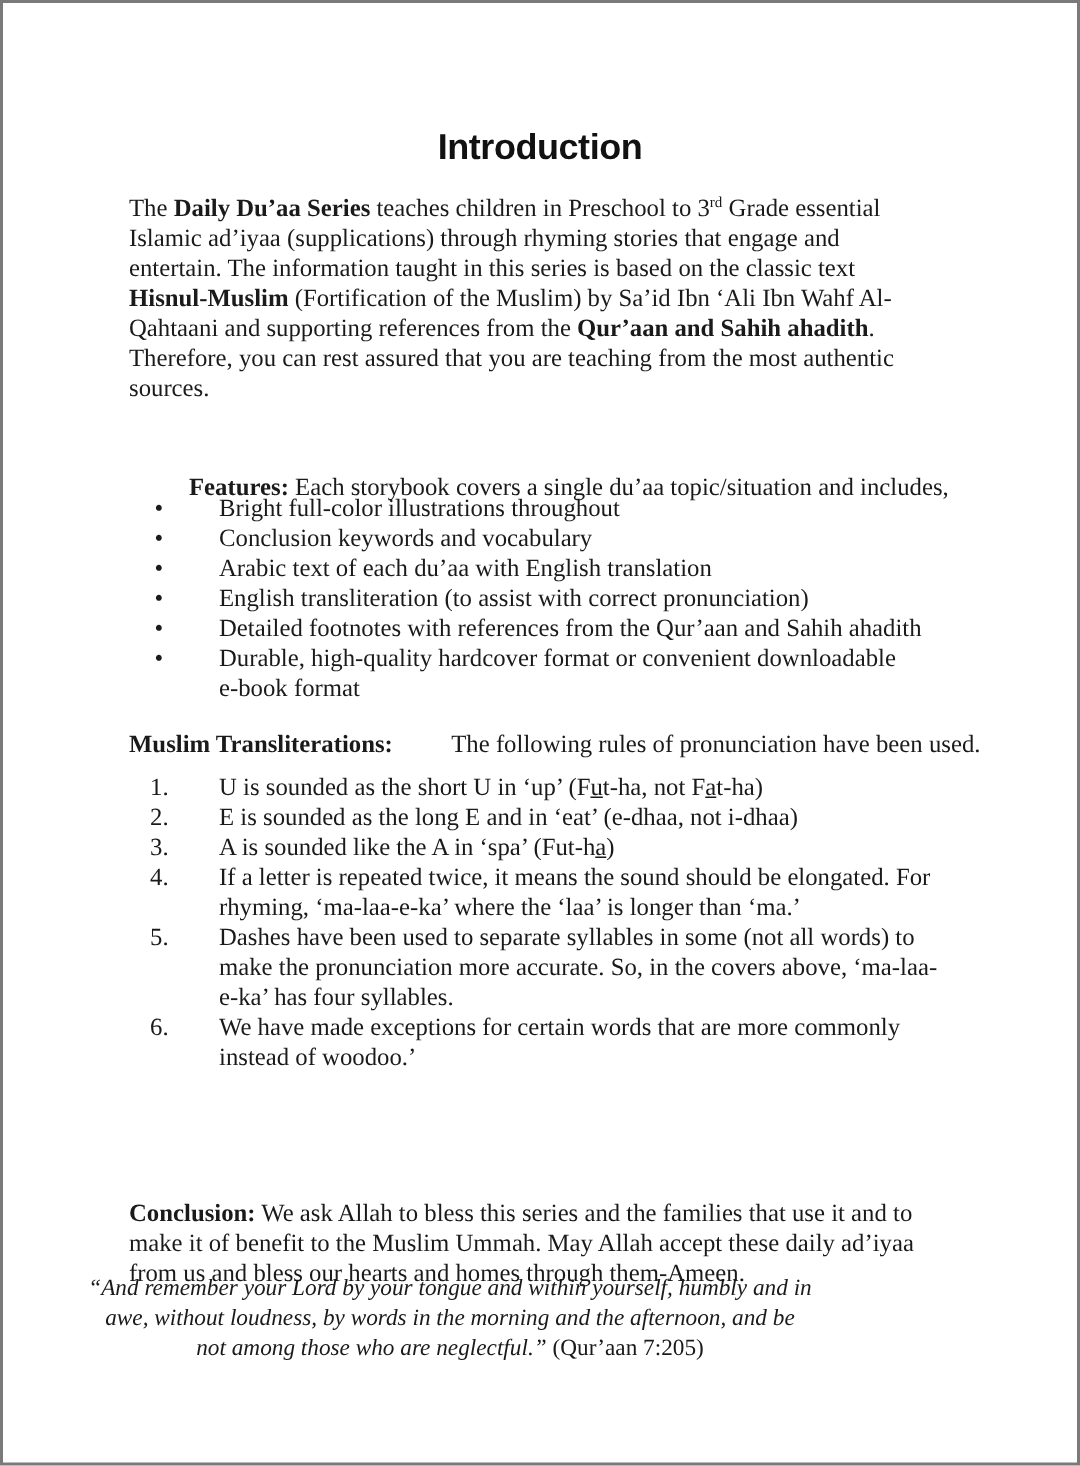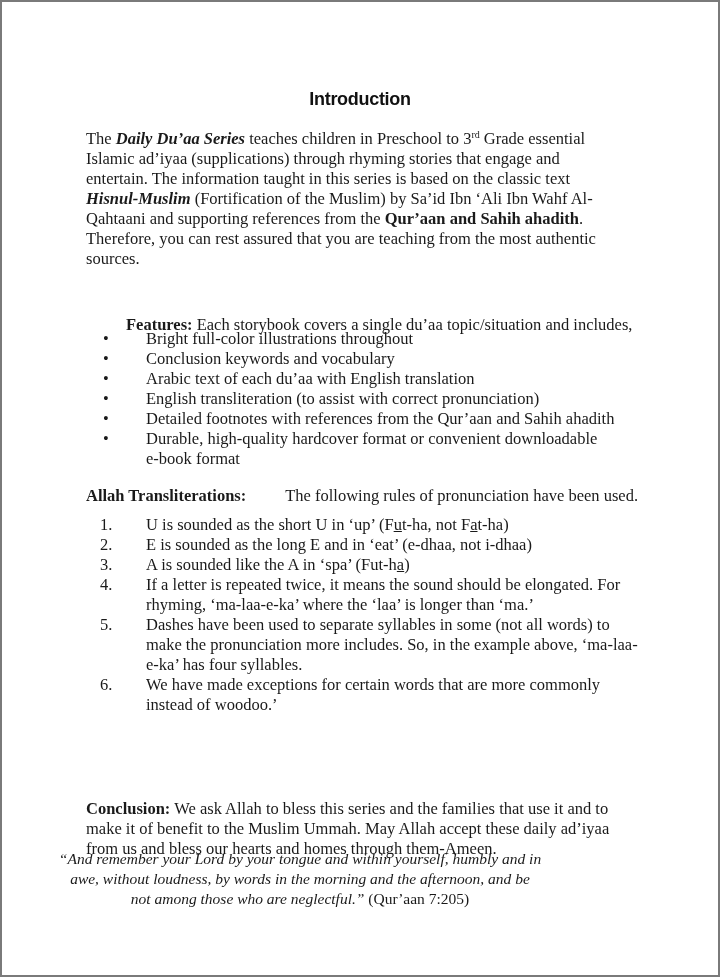--- a/index.html
+++ b/index.html
@@ -26,21 +26,21 @@
       line-height: 20px;
     }
     .title {
       position: absolute;
       top: 82px;
       left: 0;
       width: 716px;
       text-align: center;
       font-family: "Liberation Sans", "DejaVu Sans", sans-serif;
       font-weight: bold;
-      font-size: 18px;
+      font-size: 24px;
       line-height: 30px;
       color: #111;
       letter-spacing: -0.3px;
     }
     .block {
       position: absolute;
       left: 84px;
       width: 580px;
       white-space: nowrap;
     }
@@ -56,21 +56,21 @@
       top: 847px;
       left: 0;
       width: 596px;
       text-align: center;
       white-space: nowrap;
       font-family: "Liberation Serif", "DejaVu Serif", serif;
       font-size: 15.5px;
     }
     .quote .it { font-style: italic; }
     b, .b { font-weight: bold; }
-    .bi { font-weight: bold; font-style: italic; }
+    .bi { font-weight: bold; }
     .bullet-item, .num-item {
       position: relative;
       display: block;
       white-space: nowrap;
     }
     .bullet-item .marker {
       position: absolute;
       left: 101px;
       top: 0;
       width: 12px;
@@ -136,21 +136,21 @@
     <div class="bullet-item">
         <span class="marker">•</span>
         <span class="text">Durable, high-quality hardcover format or convenient downloadable</span>
       </div>
     <div class="bullet-item">
         <span class="text">e-book format</span>
       </div>
   </div>
 
   <div class="block translit-head">
-    <b>Allah Transliterations:</b><span style="white-space:pre;margin-left:31px;">  The following rules of pronunciation have been used.</span>
+    <b>Muslim Transliterations:</b><span style="white-space:pre;margin-left:31px;">  The following rules of pronunciation have been used.</span>
   </div>
 
   <div class="block rules-list">
     <div class="num-item" style="height:20px;">
       <span class="marker">1.</span>
       <span class="text"><span>U is sounded as the short U in ‘up’ (F</span><u>u</u><span>t-ha, not F</span><u>a</u><span>t-ha)</span></span>
     </div>
     <div class="num-item" style="height:20px;">
       <span class="marker">2.</span>
       <span class="text">E is sounded as the long E and in ‘eat’ (e-dhaa, not i-dhaa)</span>
@@ -163,21 +163,21 @@
       <span class="marker">4.</span>
       <span class="text">
         <span class="line">If a letter is repeated twice, it means the sound should be elongated. For</span>
         <span class="line">rhyming, ‘ma-laa-e-ka’ where the ‘laa’ is longer than ‘ma.’</span>
       </span>
     </div>
     <div class="num-item" style="height:60px;">
       <span class="marker">5.</span>
       <span class="text">
         <span class="line">Dashes have been used to separate syllables in some (not all words) to</span>
-        <span class="line">make the pronunciation more includes. So, in the example above, ‘ma-laa-</span>
+        <span class="line">make the pronunciation more accurate. So, in the covers above, ‘ma-laa-</span>
         <span class="line">e-ka’ has four syllables.</span>
       </span>
     </div>
     <div class="num-item" style="height:60px;">
       <span class="marker">6.</span>
       <span class="text">
         <span class="line">We have made exceptions for certain words that are more commonly</span>
         <span class="line">instead of woodoo.’</span>
       </span>
     </div>

